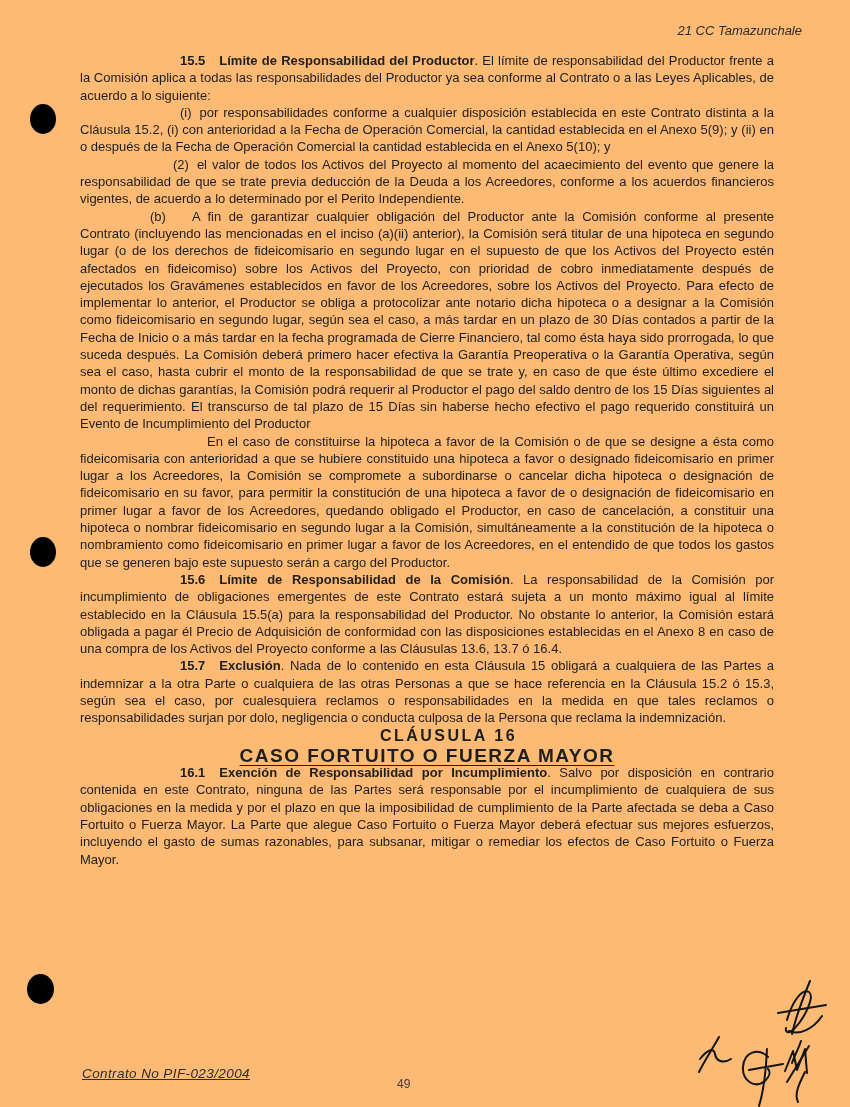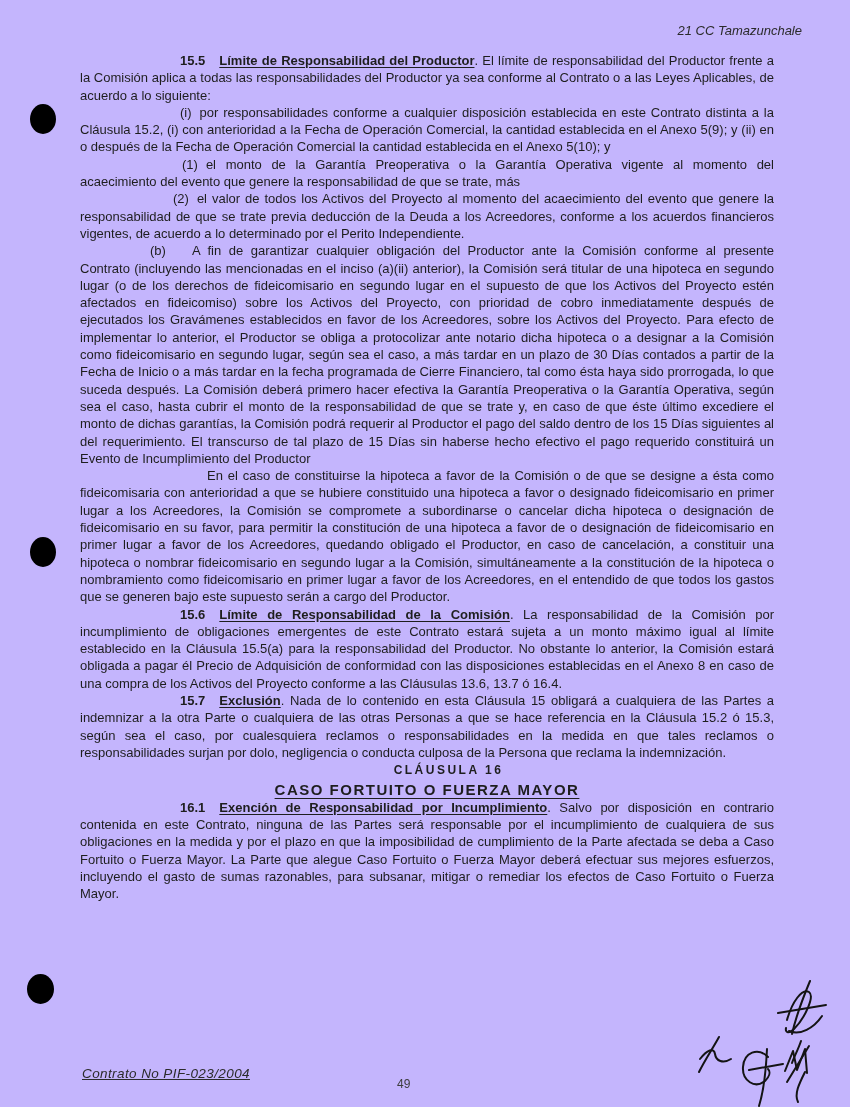--- a/index.html
+++ b/index.html
@@ -1,50 +1,50 @@
 <!DOCTYPE html>
 <html><head>
 <meta charset="utf-8">
 <style>
   * { margin:0; padding:0; box-sizing:border-box; }
   html, body { background:#ffffff; }
   body { width:850px; height:1107px; }
   .page {
-    position:relative; width:850px; height:1107px; background:#c4b5fd;
+    position:relative; width:850px; height:1107px; background:#fdba74;
     font-family:"Liberation Sans","DejaVu Sans",sans-serif;
     color:#1e1e1e; overflow:hidden;
   }
   .header-right {
     position:absolute; top:23px; right:48px;
     font-style:italic; font-size:13px; color:#2b2b2b;
   }
   .content {
     position:absolute; left:80px; top:52px; width:694px;
     font-size:13px; line-height:17.3px; text-align:justify;
   }
   p.para { margin:0; }
   .num { font-weight:bold; margin-right:14px; }
-  .title { font-weight:bold; text-decoration:underline; text-underline-offset:2px; }
+  .title { font-weight:bold; text-underline-offset:2px; }
   .label { margin-right:8px; }
   .label-b { margin-right:26px; }
   .indent-main { text-indent:100px; }
   .p-a { text-indent:122px; margin-top:3px; }
   .block-i  { margin-left:47px; text-indent:100px; margin-top:3px; }
   .block-ii { margin-left:47px; text-indent:100px; margin-top:4px; }
   .block-1  { margin-left:45px; text-indent:102px; margin-top:4px; }
   .block-2  { margin-left:55px; text-indent:93px;  margin-top:1px; }
   .p-b { text-indent:70px; margin-top:1px; }
   .p-hipoteca { text-indent:127px; margin-top:6px; }
   .p-15-6 { margin-top:20px; }
   .p-15-7 { margin-top:18px; }
   .clause-heading { margin-top:20px; text-align:center; text-indent:0; }
-  .clause-heading .h1 { font-weight:bold; letter-spacing:2.5px; font-size:12px;margin-left:43px; }
+  .clause-heading .h1 { font-weight:bold; letter-spacing:2.5px; font-size:16px;margin-left:43px; }
   .clause-heading .h2 {
     display:block; margin-top:2px; font-weight:bold; letter-spacing:1.5px;
-    font-size:15px; text-decoration:underline; text-underline-offset:3px;
+    font-size:19px; text-decoration:underline; text-underline-offset:3px;
   }
   .p-16-1 { margin-top:14px; }
   .footer-left {
     position:absolute; left:82px; top:1066px;
     font-style:italic; font-size:13.5px; letter-spacing:0.4px; color:#2b2b2b;text-decoration:underline;
   }
   .page-num {
     position:absolute; left:397px; top:1077px;
     font-size:12px; color:#3d3d3d;
   }
@@ -70,21 +70,20 @@
   <div class="header-right">21 CC Tamazunchale</div>
 
   <main class="content">
 
     <p class="para indent-main"><span class="num">15.5</span><span class="title">Límite de Responsabilidad del Productor</span><span>. El límite de responsabilidad del Productor frente a la Comisión aplica a todas las responsabilidades del Productor ya sea conforme al Contrato o a las Leyes Aplicables, de acuerdo a lo siguiente:</span></p>
 
 
     <p class="para block-i"><span class="label">(i)</span><span>por responsabilidades conforme a cualquier disposición establecida en este Contrato distinta a la Cláusula 15.2, (i) con anterioridad a la Fecha de Operación Comercial, la cantidad establecida en el Anexo 5(9); y (ii) en o después de la Fecha de Operación Comercial la cantidad establecida en el Anexo 5(10); y</span></p>
 
 
-    <p class="para block-1"><span class="label">(1)</span><span>el monto de la Garantía Preoperativa o la Garantía Operativa vigente al momento del acaecimiento del evento que genere la responsabilidad de que se trate, más</span></p>
 
     <p class="para block-2"><span class="label">(2)</span><span>el valor de todos los Activos del Proyecto al momento del acaecimiento del evento que genere la responsabilidad de que se trate previa deducción de la Deuda a los Acreedores, conforme a los acuerdos financieros vigentes, de acuerdo a lo determinado por el Perito Independiente.</span></p>
 
     <p class="para p-b"><span class="label label-b">(b)</span><span>A fin de garantizar cualquier obligación del Productor ante la Comisión conforme al presente Contrato (incluyendo las mencionadas en el inciso (a)(ii) anterior), la Comisión será titular de una hipoteca en segundo lugar (o de los derechos de fideicomisario en segundo lugar en el supuesto de que los Activos del Proyecto estén afectados en fideicomiso) sobre los Activos del Proyecto, con prioridad de cobro inmediatamente después de ejecutados los Gravámenes establecidos en favor de los Acreedores, sobre los Activos del Proyecto. Para efecto de implementar lo anterior, el Productor se obliga a protocolizar ante notario dicha hipoteca o a designar a la Comisión como fideicomisario en segundo lugar, según sea el caso, a más tardar en un plazo de 30 Días contados a partir de la Fecha de Inicio o a más tardar en la fecha programada de Cierre Financiero, tal como ésta haya sido prorrogada, lo que suceda después. La Comisión deberá primero hacer efectiva la Garantía Preoperativa o la Garantía Operativa, según sea el caso, hasta cubrir el monto de la responsabilidad de que se trate y, en caso de que éste último excediere el monto de dichas garantías, la Comisión podrá requerir al Productor el pago del saldo dentro de los 15 Días siguientes al del requerimiento. El transcurso de tal plazo de 15 Días sin haberse hecho efectivo el pago requerido constituirá un Evento de Incumplimiento del Productor</span></p>
 
     <p class="para p-hipoteca"><span>En el caso de constituirse la hipoteca a favor de la Comisión o de que se designe a ésta como fideicomisaria con anterioridad a que se hubiere constituido una hipoteca a favor o designado fideicomisario en primer lugar a los Acreedores, la Comisión se compromete a subordinarse o cancelar dicha hipoteca o designación de fideicomisario en su favor, para permitir la constitución de una hipoteca a favor de o designación de fideicomisario en primer lugar a favor de los Acreedores, quedando obligado el Productor, en caso de cancelación, a constituir una hipoteca o nombrar fideicomisario en segundo lugar a la Comisión, simultáneamente a la constitución de la hipoteca o nombramiento como fideicomisario en primer lugar a favor de los Acreedores, en el entendido de que todos los gastos que se generen bajo este supuesto serán a cargo del Productor.</span></p>
 
     <p class="para indent-main p-15-6"><span class="num">15.6</span><span class="title">Límite de Responsabilidad de la Comisión</span><span>. La responsabilidad de la Comisión por incumplimiento de obligaciones emergentes de este Contrato estará sujeta a un monto máximo igual al límite establecido en la Cláusula 15.5(a) para la responsabilidad del Productor. No obstante lo anterior, la Comisión estará obligada a pagar él Precio de Adquisición de conformidad con las disposiciones establecidas en el Anexo 8 en caso de una compra de los Activos del Proyecto conforme a las Cláusulas 13.6, 13.7 ó 16.4.</span></p>
 
     <p class="para indent-main p-15-7"><span class="num">15.7</span><span class="title">Exclusión</span><span>. Nada de lo contenido en esta Cláusula 15 obligará a cualquiera de las Partes a indemnizar a la otra Parte o cualquiera de las otras Personas a que se hace referencia en la Cláusula 15.2 ó 15.3, según sea el caso, por cualesquiera reclamos o responsabilidades en la medida en que tales reclamos o responsabilidades surjan por dolo, negligencia o conducta culposa de la Persona que reclama la indemnización.</span></p>

